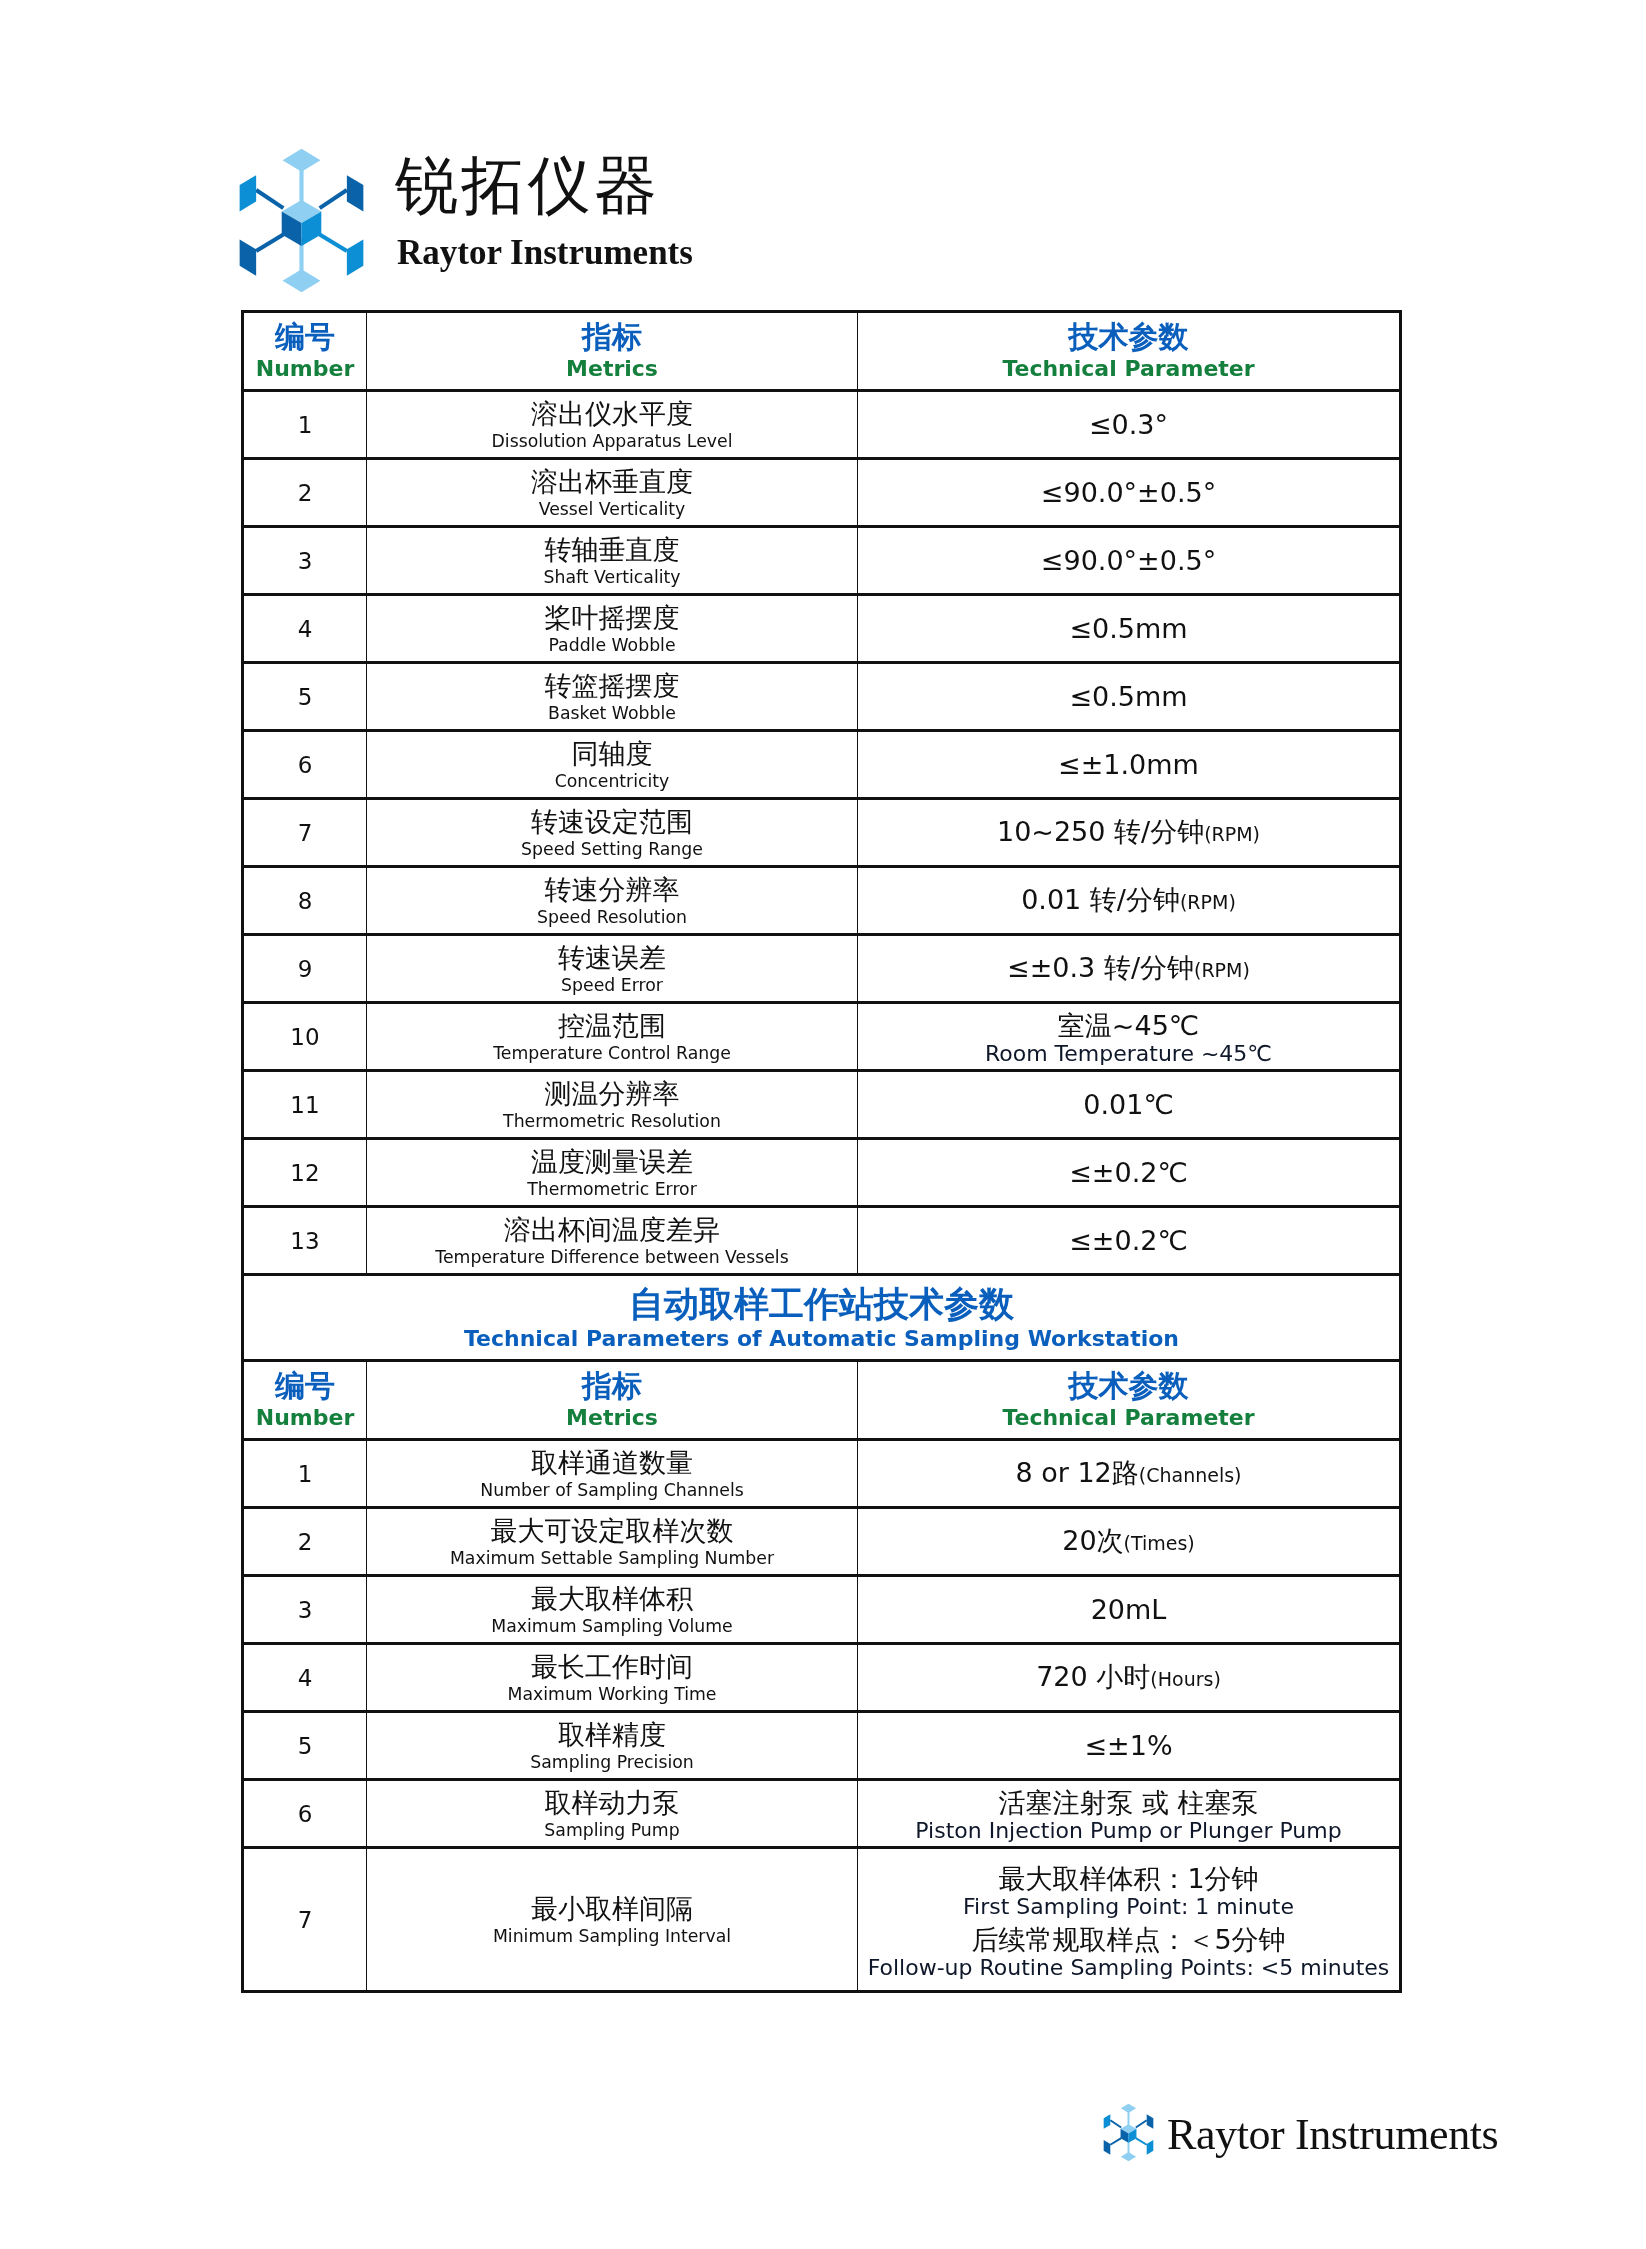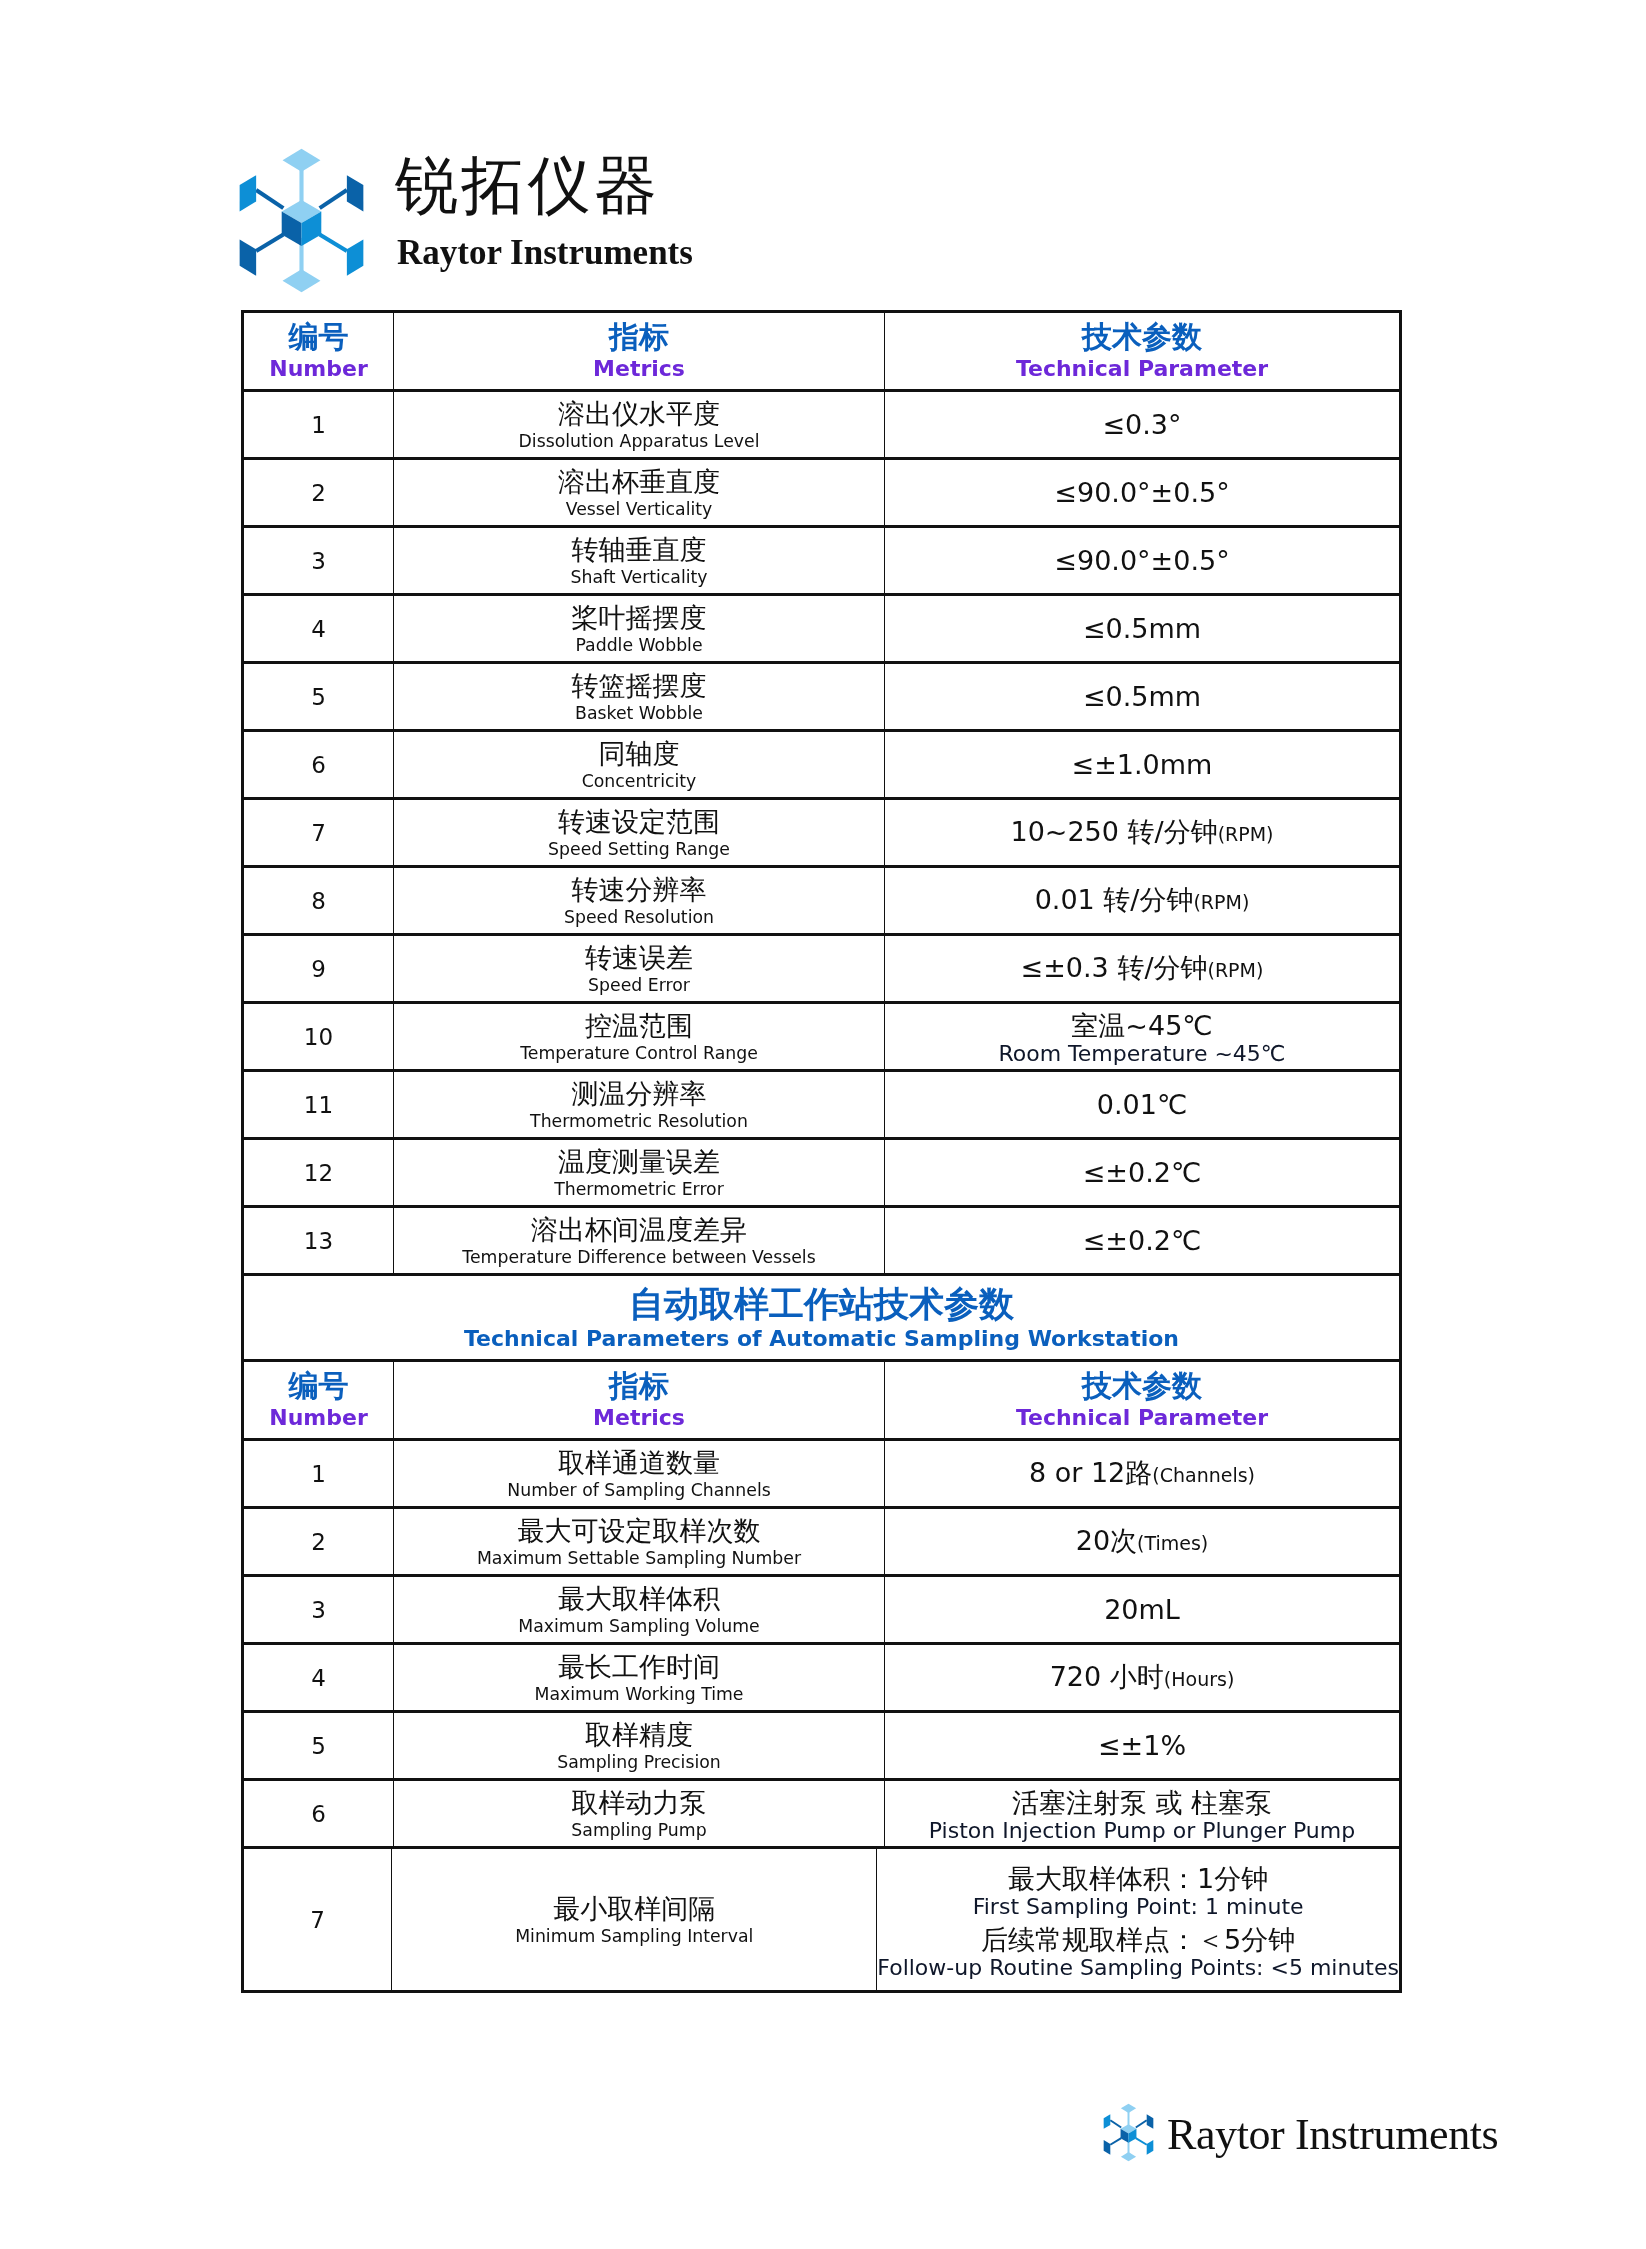--- a/index.html
+++ b/index.html
@@ -19,27 +19,27 @@
   .sec-title .cn { color:#0a5fbd; font-weight:bold; font-size:35px; line-height:41px; }
   .sec-title .en { color:#0a5fbd; font-weight:bold; font-size:22px; line-height:28px; }
   .t1 { height:95px; padding-top:11.5px; }
   .t2 { height:86px; padding-top:8.2px; border-top:3.3px solid #111; }
 
   .grid-row { display:flex; border-left:3.3px solid #111; border-right:3.3px solid #111;
               border-top:3.3px solid #111; box-sizing:border-box; }
   .grid-row.last { border-bottom:3.3px solid #111; }
   .c { display:flex; flex-direction:column; align-items:center; justify-content:center;
        text-align:center; box-sizing:border-box; }
-  .c1 { width:150px; border-right:1.6px solid #111; }
+  .c1 { width:123px; border-right:1.6px solid #111; }
   .c2 { width:491px; border-right:1.6px solid #111; }
   .c3 { flex:1; }
 
   .hdr { height:79px; }
   .hdr .cn { color:#0a5fbd; font-weight:bold; font-size:30px; line-height:36px; }
-  .hdr .en { color:#6d28d9; font-weight:bold; font-size:22px; line-height:28px; }
+  .hdr .en { color:#15803d; font-weight:bold; font-size:22px; line-height:28px; }
 
   .row { height:68px; }
   .row.tall { height:147px; }
   .num { font-size:23px; color:#111; }
   .m-cn { font-size:27px; line-height:35px; color:#111; }
   .m-en { font-size:17.3px; line-height:21.4px; color:#111; }
   .val { font-size:27px; line-height:35px; color:#111; white-space:nowrap; }
   .val .unit { font-size:19px; }
   .v-en { font-size:22px; line-height:21.4px; color:#0f172a; white-space:nowrap; }
 

